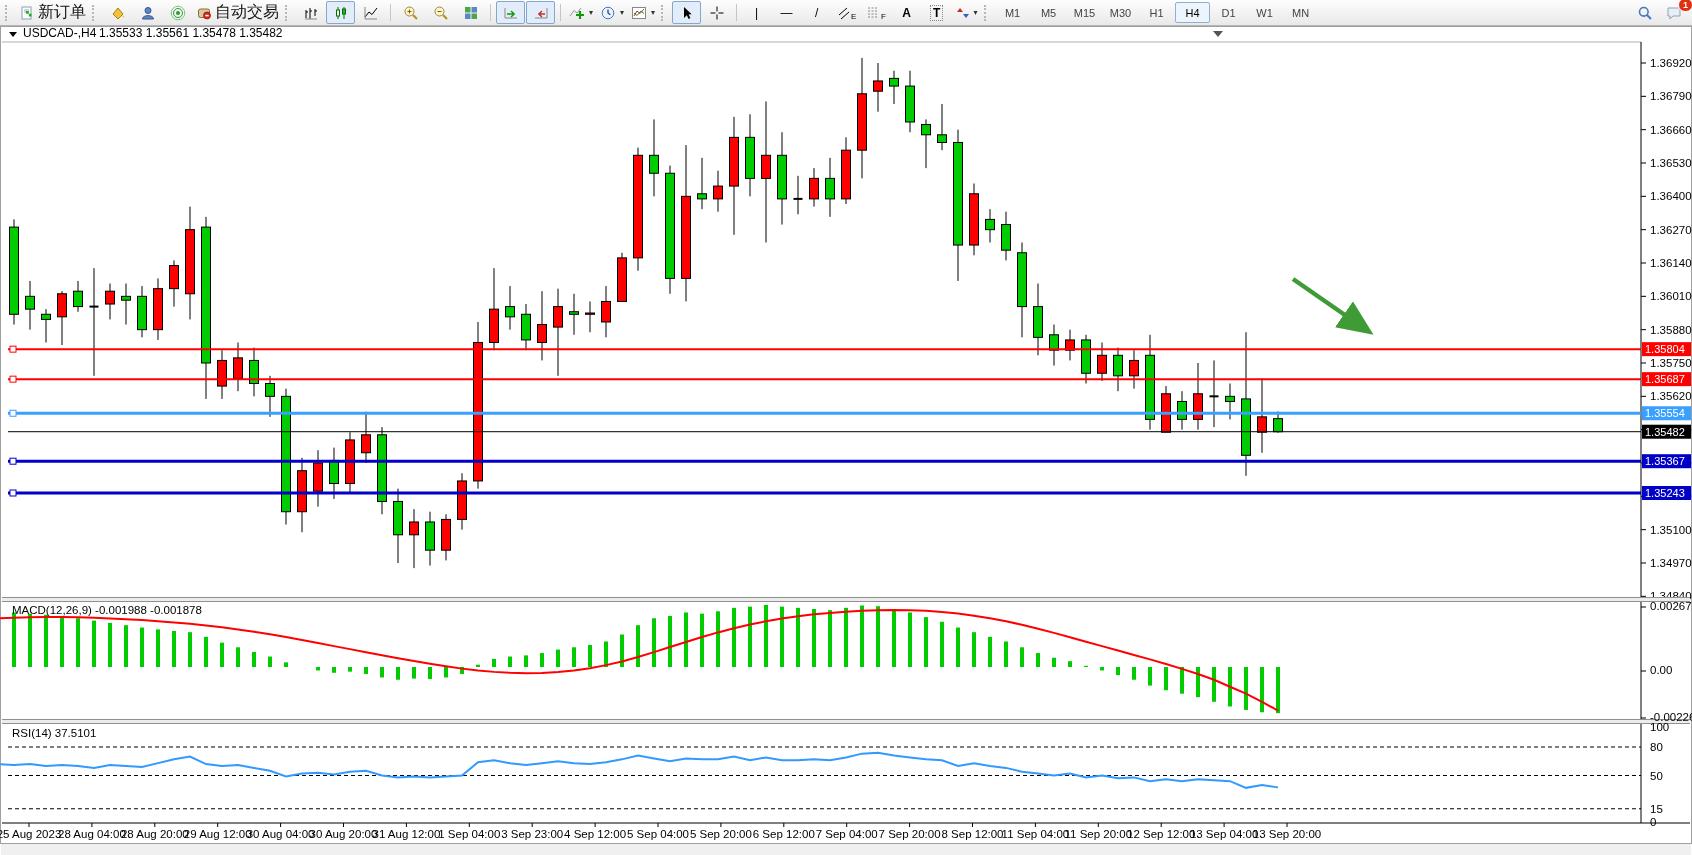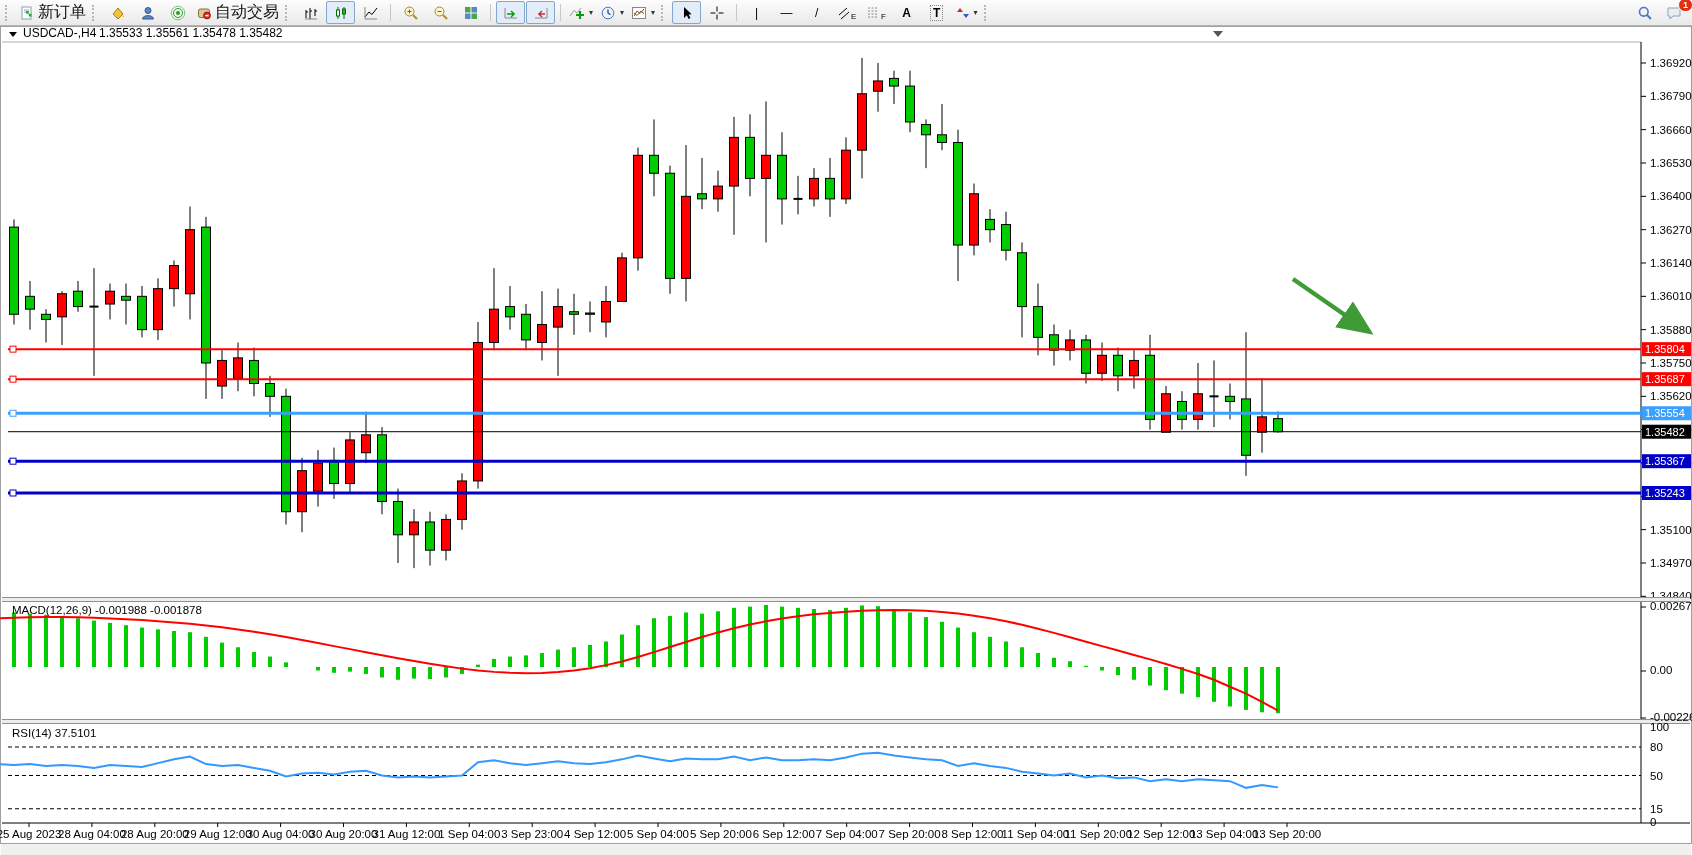--- a/index.html
+++ b/index.html
@@ -250,20 +250,31 @@
       <svg width="14" height="16">
           <path d="M4 3l3 4H1z" fill="#c03030"></path>
           <path d="M10 13 7 9h6z" fill="#3060c0"></path>
         </svg>
     </span>
     <span class="dd">▾</span>
   </div>
 
   <div class="tgrip"></div>
 
+  <div id="tf-box" style="display:flex;align-items:center;gap:1px;">
+      <div class="tbtn tf">M1</div>
+      <div class="tbtn tf">M5</div>
+      <div class="tbtn tf">M15</div>
+      <div class="tbtn tf">M30</div>
+      <div class="tbtn tf">H1</div>
+      <div class="tbtn tf active">H4</div>
+      <div class="tbtn tf">D1</div>
+      <div class="tbtn tf">W1</div>
+      <div class="tbtn tf">MN</div>
+    </div>
 
   <div class="spacer"></div>
 
   <div class="tbtn">
     <span>
       <svg width="16" height="16">
           <circle cx="6.8" cy="6.8" r="4.3" fill="none" stroke="#4a78c0" stroke-width="1.6"></circle>
       <line x1="10" y1="10" x2="14" y2="14" stroke="#4a78c0" stroke-width="2"></line>
         </svg>
     </span>

